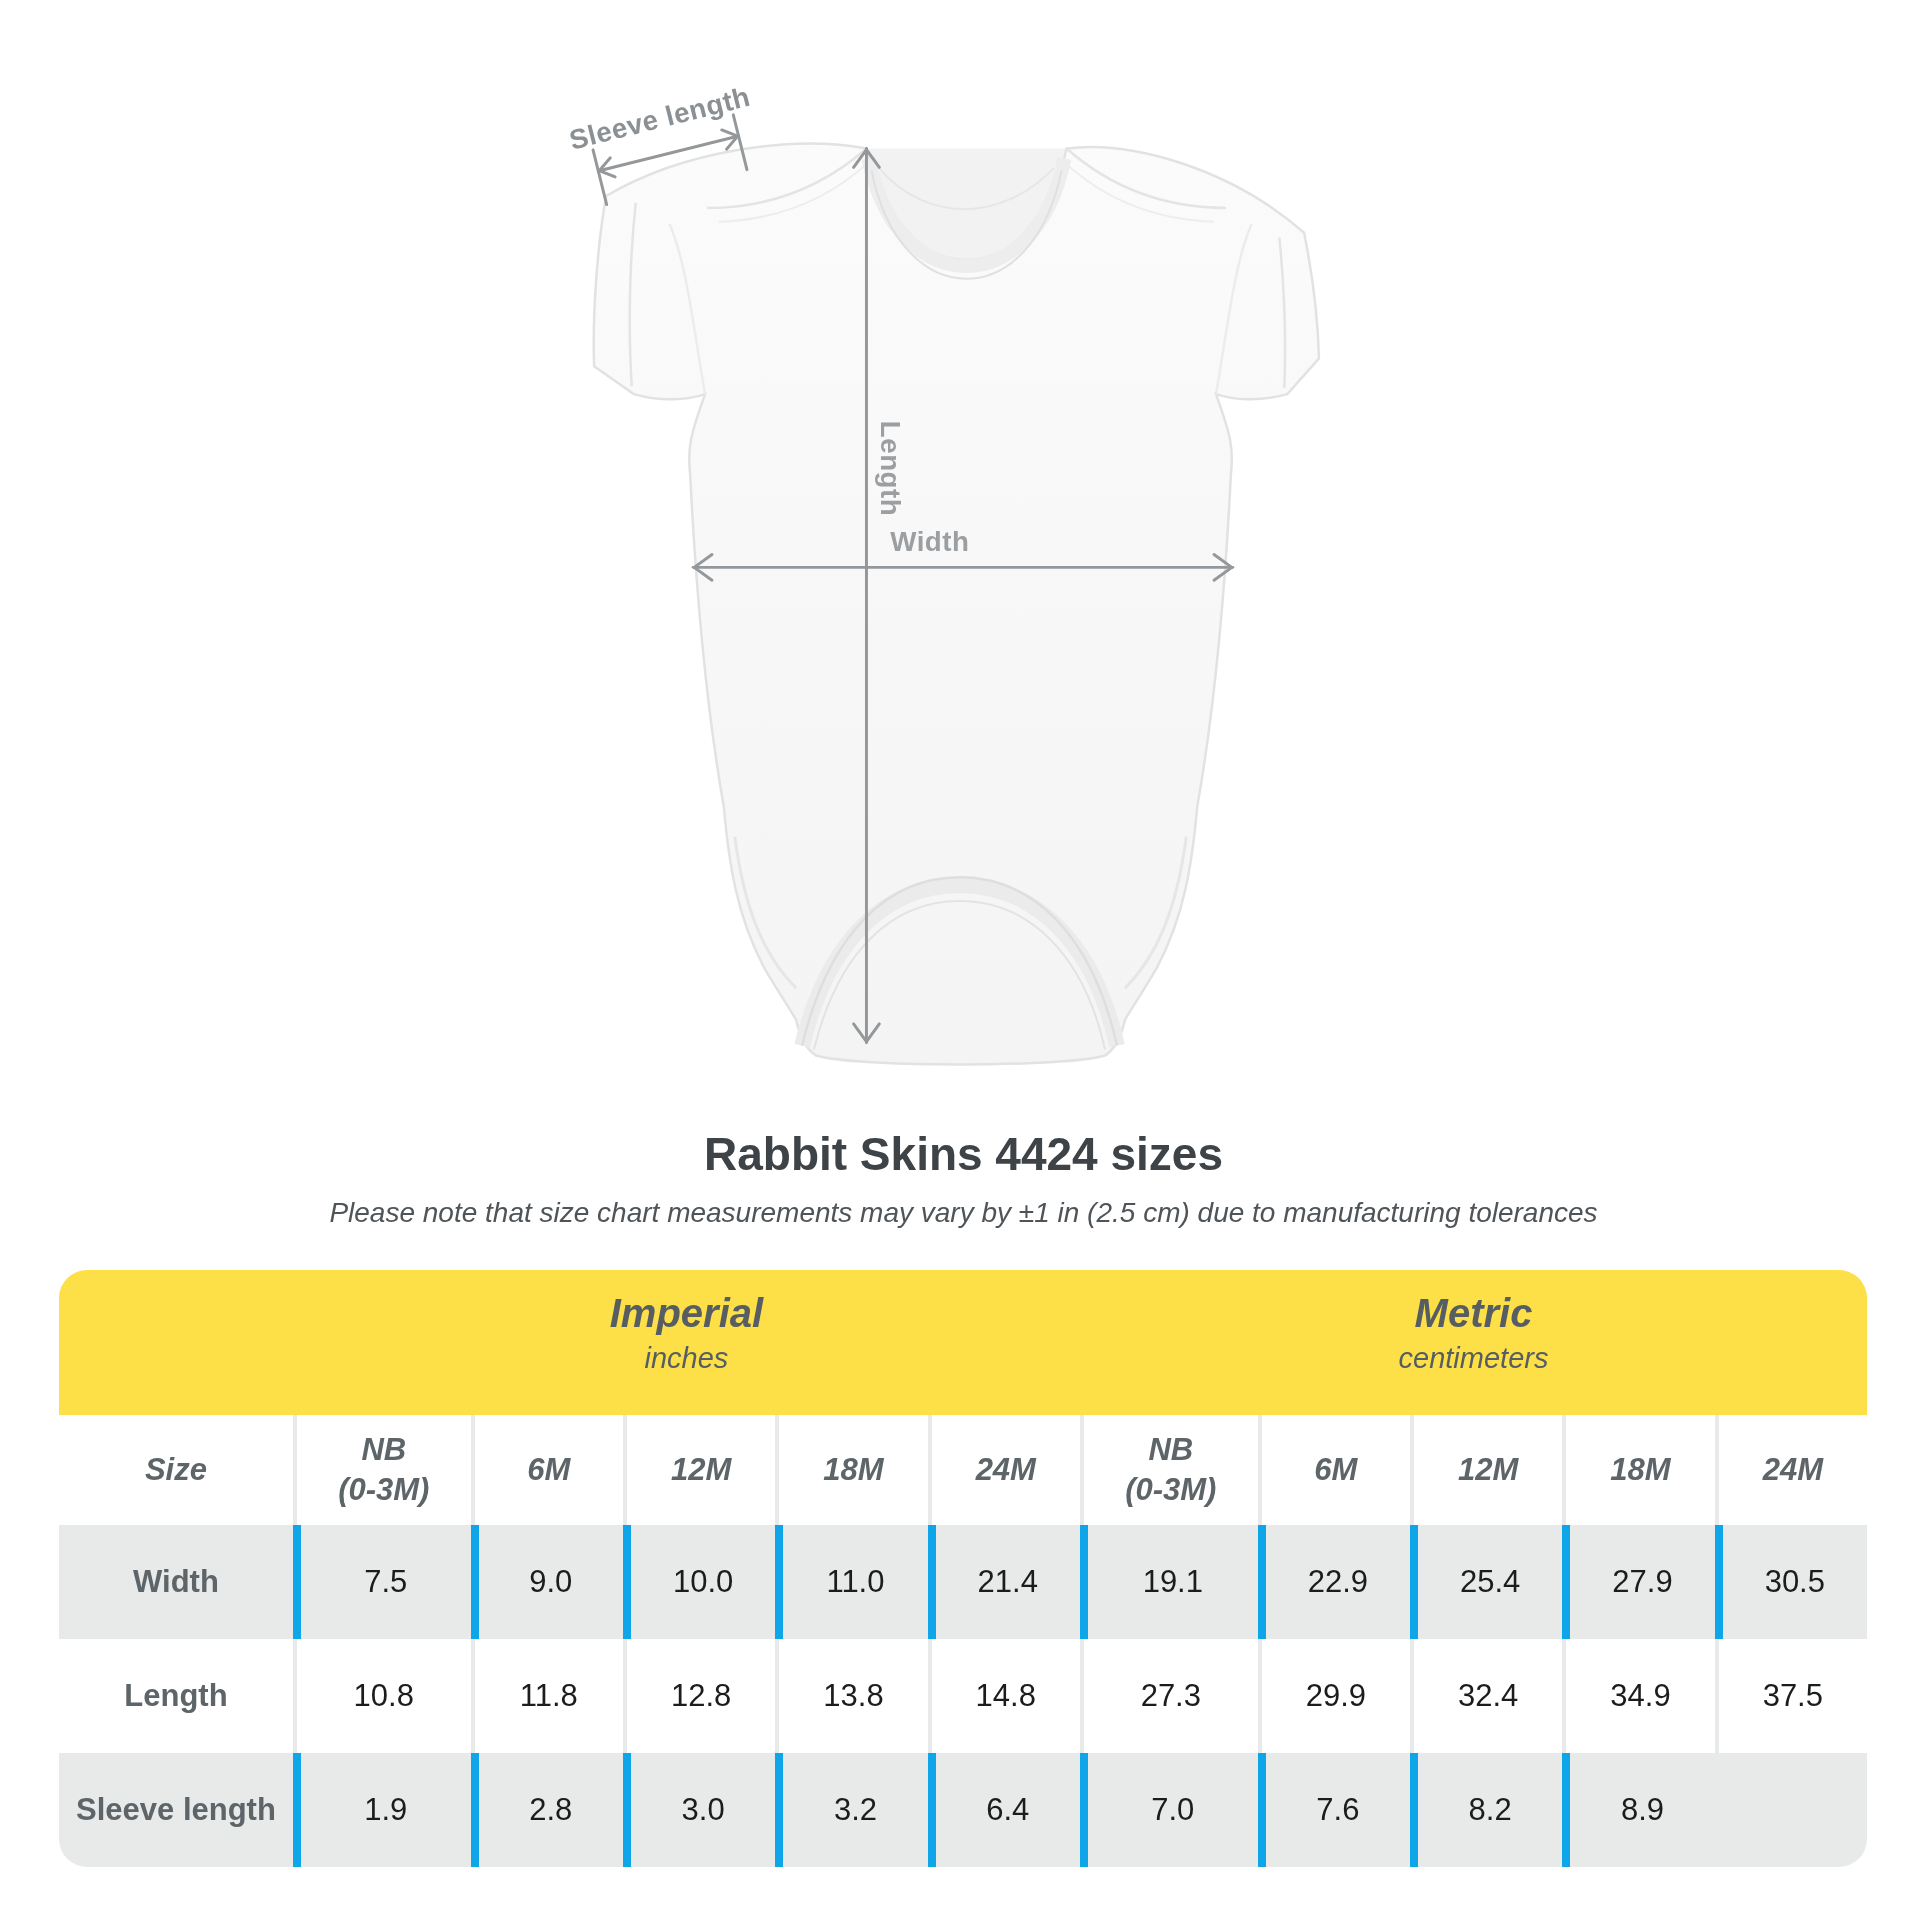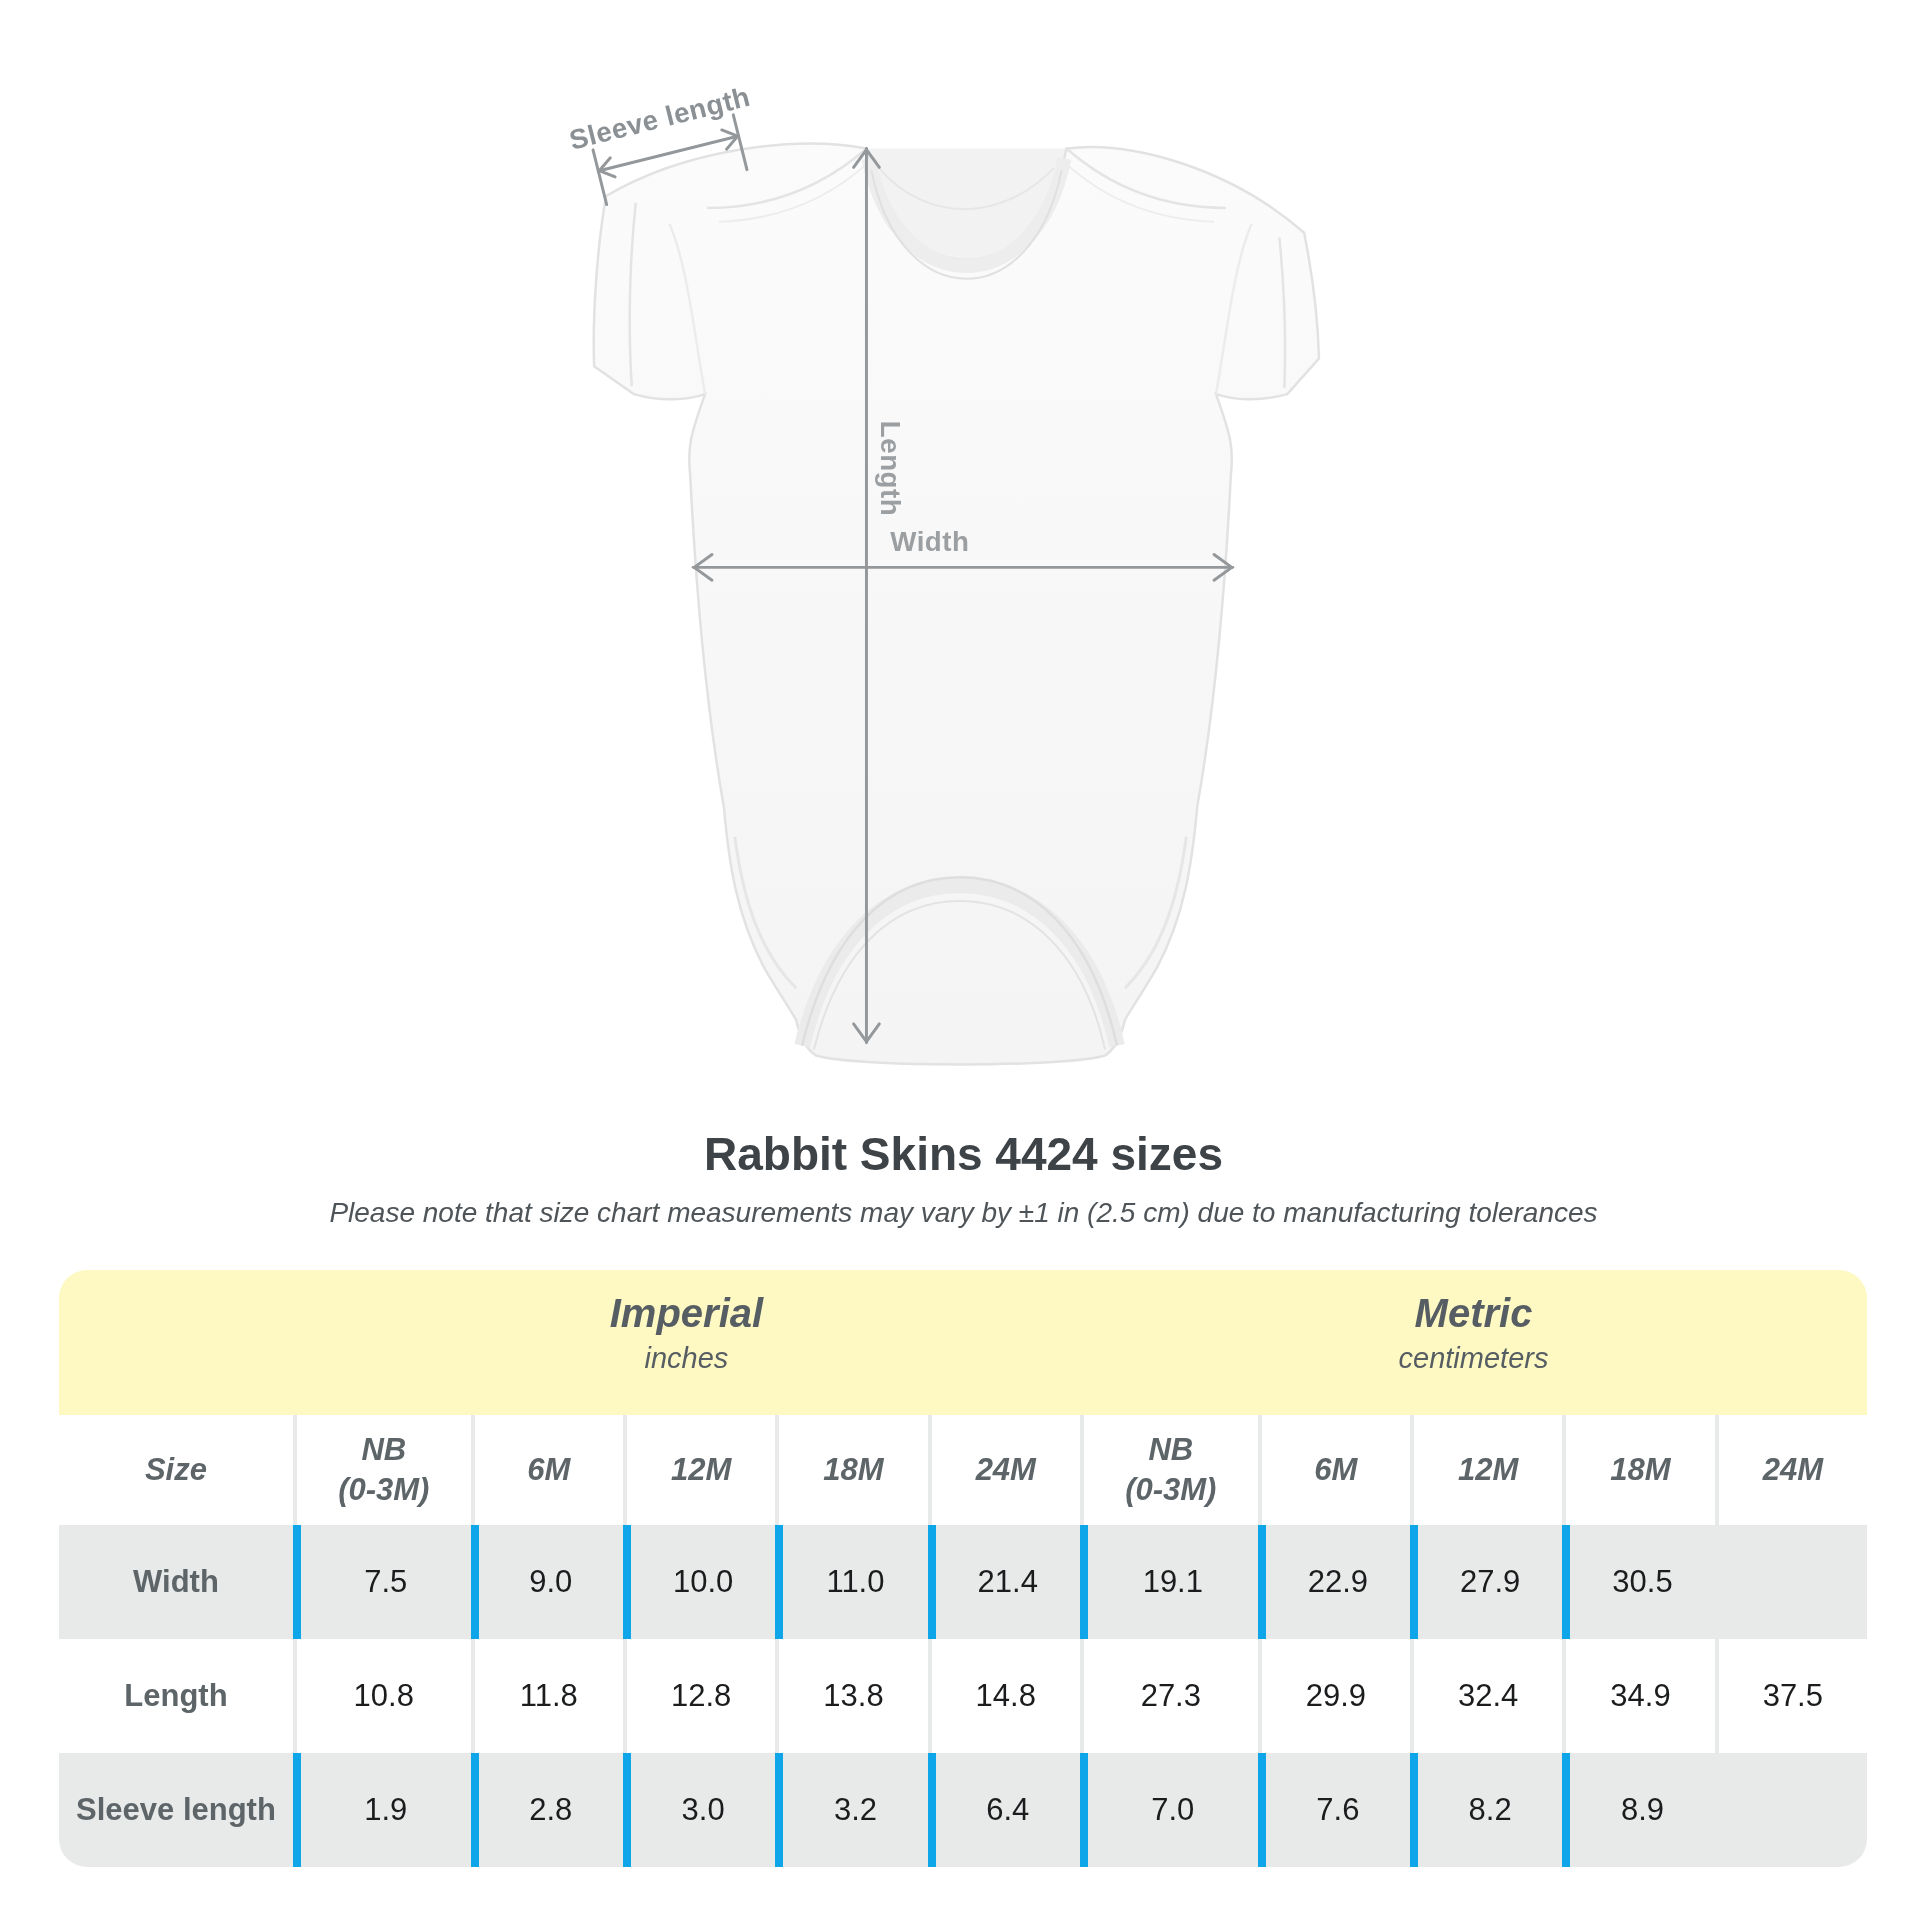--- a/index.html
+++ b/index.html
@@ -20,21 +20,21 @@
     position:absolute;left:0;top:1191px;width:1927px;
     text-align:center;
     font-size:28px;line-height:44px;font-style:italic;color:#4e5458;
   }
   
   .size-table{
     position:absolute;left:59px;top:1270px;width:1808px;
   }
   .band{
     display:grid;grid-template-columns:129fr 434fr 434fr;
-    height:145px;background:#fef9c3;border-radius:28px 28px 0 0;
+    height:145px;background:#fde047;border-radius:28px 28px 0 0;
   }
   .band .group{padding-top:20px;text-align:center;color:#565e63;}
   .band .group-label{font-size:40px;line-height:46px;font-weight:bold;font-style:italic;}
   .band .group-sub{font-size:29px;line-height:44px;font-style:italic;}
   .trow{display:grid;grid-template-columns:129fr 98fr 84fr 84fr 84fr 84fr 98fr 84fr 84fr 84fr 84fr;}
   .trow.thead{height:110px;background:#ffffff;font-style:italic;}
   .trow.data{height:114px;}
   .trow.gray{background:#e8e9e9;}
   .trow.white{background:#ffffff;}
   .trow.last{border-radius:0 0 28px 28px;overflow:hidden;}
@@ -169,20 +169,21 @@
 
   <div class="trow data gray">
         <div class="cell rlabel">Width</div>
         <div class="cell val">7.5</div>
         <div class="cell val">9.0</div>
         <div class="cell val">10.0</div>
         <div class="cell val">11.0</div>
         <div class="cell val">21.4</div>
         <div class="cell val">19.1</div>
         <div class="cell val">22.9</div>
+        <div class="cell val">25.4</div>
         <div class="cell val">27.9</div>
         <div class="cell val">30.5</div>
       </div>
       <div class="trow data white">
         <div class="cell rlabel">Length</div>
         <div class="cell val">10.8</div>
         <div class="cell val">11.8</div>
         <div class="cell val">12.8</div>
         <div class="cell val">13.8</div>
         <div class="cell val">14.8</div>

